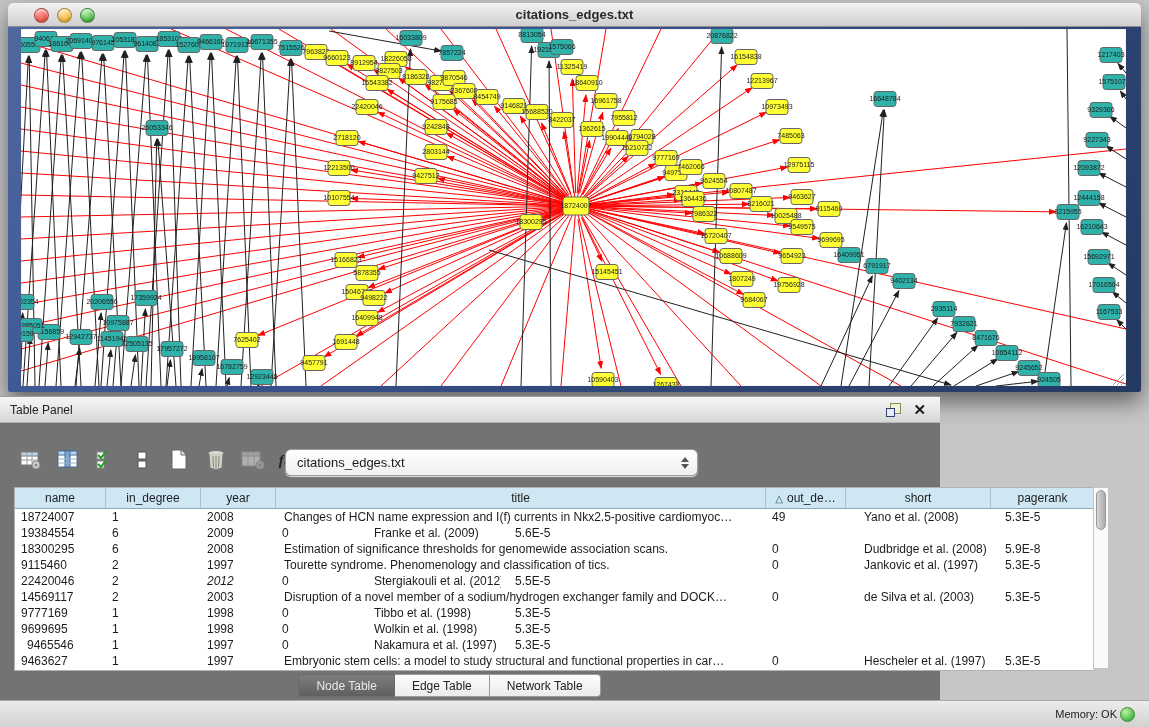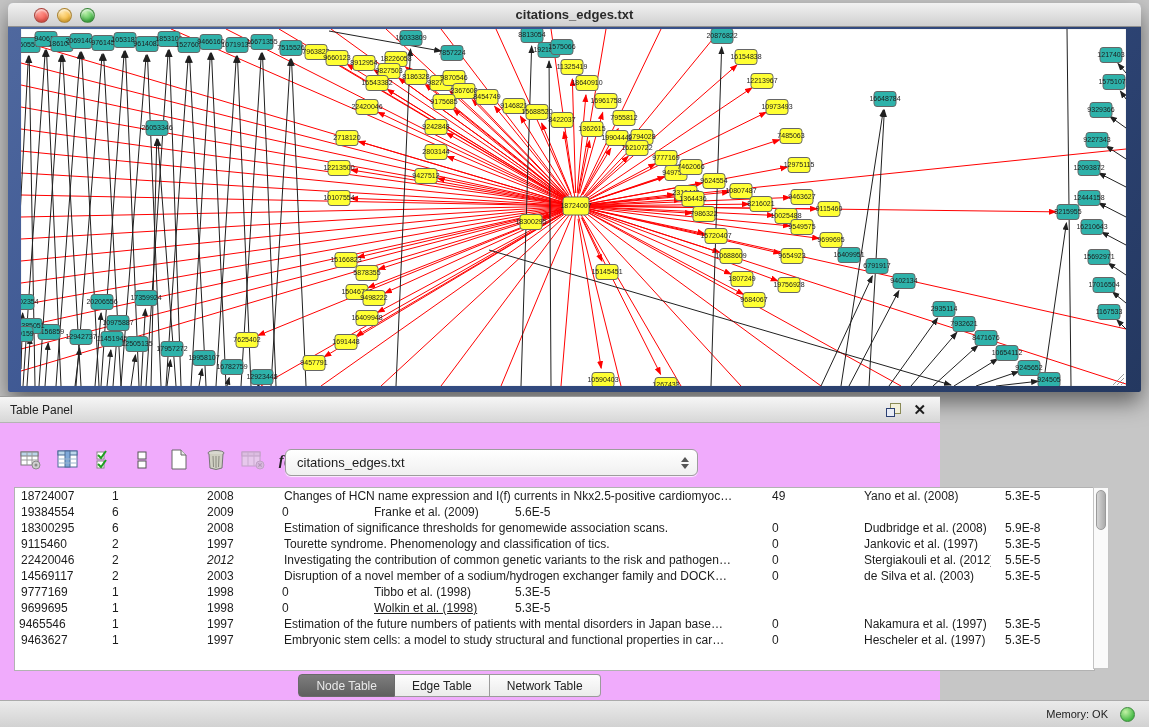--- a/index.html
+++ b/index.html
@@ -30,21 +30,21 @@
   .light.green{background:radial-gradient(circle at 35% 30%, #b8efa8,#47ba49 70%);}
   .wtitle{font-size:13px;font-weight:bold;color:#2a2a2a;}
   .canvas{
     position:absolute;left:13px;top:26px;width:1105px;height:357px;background:#ffffff;
     box-shadow:inset 0 0 1px rgba(0,0,0,.4);
   }
   .canvas svg{display:block;}
   
   .table-panel{
     position:absolute;left:0;top:396px;width:940px;height:304px;
-    background:#f0abfc;border-top:1px solid #9a9a9a;
+    background:#737373;border-top:1px solid #9a9a9a;
   }
   .panel-header{
     height:25px;background:linear-gradient(#f6f6f6,#d7d7d7);
     border-bottom:1px solid #b4b4b4;display:flex;align-items:center;padding:0 10px;
   }
   .panel-title{font-size:12px;color:#222;}
   .panel-header-right{margin-left:auto;display:flex;align-items:center;gap:12px;padding-right:4px;}
   .float-icon{width:15px;height:15px;position:relative;}
   .float-icon .back{position:absolute;left:4px;top:1px;width:9px;height:9px;border:1px solid #8a8a56;background:#f3f0da;}
   .float-icon .front{position:absolute;left:0px;top:6px;width:7px;height:7px;border:1px solid #2b3f72;background:#e8ecf6;}
@@ -89,21 +89,21 @@
     border:1px solid #9b9b9b;border-left:none;
     background:linear-gradient(#fdfdfd,#ebebeb);color:#222;
   }
   .tab:first-child{border-left:1px solid #9b9b9b;border-radius:4px 0 0 4px;}
   .tab:last-child{border-radius:0 4px 4px 0;}
   .tab.sel{background:linear-gradient(#7d7d7d,#5f5f5f);color:#e9e9e9;border-color:#6a6a6a;}
   
   .statusbar{
     position:absolute;left:0;top:700px;width:1149px;height:27px;
     background:linear-gradient(#ebebeb,#d2d2d2);border-top:1px solid #ababab;
-    display:flex;align-items:center;justify-content:flex-end;gap:12px;padding-right:14px;box-sizing:border-box;
+    display:flex;align-items:center;justify-content:flex-end;gap:3px;padding-right:14px;box-sizing:border-box;
   }
   .mem-label{font-size:11px;color:#222;}
   .mem-dot{width:13px;height:13px;border-radius:50%;border:1px solid #3d8a3d;
     background:radial-gradient(circle at 35% 30%, #c2f2a6,#46b946 72%);}
 </style>
 </head>
 <body>
 
 <div class="net-window">
   <div class="titlebar">
@@ -632,20 +632,44 @@
 
   <div class="combo">
     <span class="combo-text">citations_edges.txt</span>
     <span class="stepper">
         <span class="up"></span>
         <span class="dn"></span>
       </span>
   </div>
 
   <div class="dtable">
+    <div class="thead" id="thead">
+        <div class="th" style="width: 91px;">
+          <span>name</span>
+        </div>
+        <div class="th" style="width: 95px;">
+          <span>in_degree</span>
+        </div>
+        <div class="th" style="width: 75px;">
+          <span>year</span>
+        </div>
+        <div class="th" style="width: 490px;">
+          <span>title</span>
+        </div>
+        <div class="th" style="width: 80px;">
+          <span class="sort-tri">△</span>
+          <span>out_de…</span>
+        </div>
+        <div class="th" style="width: 145px;">
+          <span>short</span>
+        </div>
+        <div class="th" style="width: 103px;">
+          <span>pagerank</span>
+        </div>
+      </div>
     <div id="tbody">
         <div class="trow">
           <div class="td" style="width: 91px; padding-left: 6px;">18724007</div>
           <div class="td" style="width: 95px; padding-left: 6px;">1</div>
           <div class="td" style="width: 75px; padding-left: 6px;">2008</div>
           <div class="td" style="width: 490px; padding-left: 8px;">Changes of HCN name expression and I(f) currents in Nkx2.5-positive cardiomyoc…</div>
           <div class="td" style="width: 80px; padding-left: 6px;">49</div>
           <div class="td" style="width: 145px; padding-left: 18px;">Yano et al. (2008)</div>
           <div class="td" style="width: 103px; padding-left: 14px;">5.3E-5</div>
         </div>
@@ -672,21 +696,20 @@
           <div class="td" style="width: 75px; padding-left: 6px;">1997</div>
           <div class="td" style="width: 490px; padding-left: 8px;">Tourette syndrome. Phenomenology and classification of tics.</div>
           <div class="td" style="width: 80px; padding-left: 6px;">0</div>
           <div class="td" style="width: 145px; padding-left: 18px;">Jankovic et al. (1997)</div>
           <div class="td" style="width: 103px; padding-left: 14px;">5.3E-5</div>
         </div>
         <div class="trow">
           <div class="td" style="width: 91px; padding-left: 6px;">22420046</div>
           <div class="td" style="width: 95px; padding-left: 6px;">2</div>
           <div class="td" style="width: 75px; padding-left: 6px; font-style: italic;">2012</div>
-          <div class="td" style="width: 490px; padding-left: 8px;">Investigating the contribution of common genetic variants to the risk and pathogen…</div>
           <div class="td" style="width: 80px; padding-left: 6px;">0</div>
           <div class="td" style="width: 145px; padding-left: 18px;">Stergiakouli et al. (2012)</div>
           <div class="td" style="width: 103px; padding-left: 14px;">5.5E-5</div>
         </div>
         <div class="trow">
           <div class="td" style="width: 91px; padding-left: 6px;">14569117</div>
           <div class="td" style="width: 95px; padding-left: 6px;">2</div>
           <div class="td" style="width: 75px; padding-left: 6px;">2003</div>
           <div class="td" style="width: 490px; padding-left: 8px;">Disruption of a novel member of a sodium/hydrogen exchanger family and DOCK…</div>
           <div class="td" style="width: 80px; padding-left: 6px;">0</div>
@@ -699,28 +722,27 @@
           <div class="td" style="width: 75px; padding-left: 6px;">1998</div>
           <div class="td" style="width: 80px; padding-left: 6px;">0</div>
           <div class="td" style="width: 145px; padding-left: 18px;">Tibbo et al. (1998)</div>
           <div class="td" style="width: 103px; padding-left: 14px;">5.3E-5</div>
         </div>
         <div class="trow">
           <div class="td" style="width: 91px; padding-left: 6px;">9699695</div>
           <div class="td" style="width: 95px; padding-left: 6px;">1</div>
           <div class="td" style="width: 75px; padding-left: 6px;">1998</div>
           <div class="td" style="width: 80px; padding-left: 6px;">0</div>
-          <div class="td" style="width: 145px; padding-left: 18px; text-decoration: underline;">Wolkin et al. (1998)</div>
+          <div class="td" style="width: 145px; padding-left: 18px;">Wolkin et al. (1998)</div>
           <div class="td" style="width: 103px; padding-left: 14px;">5.3E-5</div>
         </div>
         <div class="trow">
-          <div class="td" style="width: 91px; padding-left: 4px;">9465546</div>
+          <div class="td" style="width: 91px; padding-left: 12px;">9465546</div>
           <div class="td" style="width: 95px; padding-left: 6px;">1</div>
           <div class="td" style="width: 75px; padding-left: 6px;">1997</div>
-          <div class="td" style="width: 490px; padding-left: 8px;">Estimation of the future numbers of patients with mental disorders in Japan base…</div>
           <div class="td" style="width: 80px; padding-left: 6px;">0</div>
           <div class="td" style="width: 145px; padding-left: 18px;">Nakamura et al. (1997)</div>
           <div class="td" style="width: 103px; padding-left: 14px;">5.3E-5</div>
         </div>
         <div class="trow">
           <div class="td" style="width: 91px; padding-left: 6px;">9463627</div>
           <div class="td" style="width: 95px; padding-left: 6px;">1</div>
           <div class="td" style="width: 75px; padding-left: 6px;">1997</div>
           <div class="td" style="width: 490px; padding-left: 8px;">Embryonic stem cells: a model to study structural and functional properties in car…</div>
           <div class="td" style="width: 80px; padding-left: 6px;">0</div>

